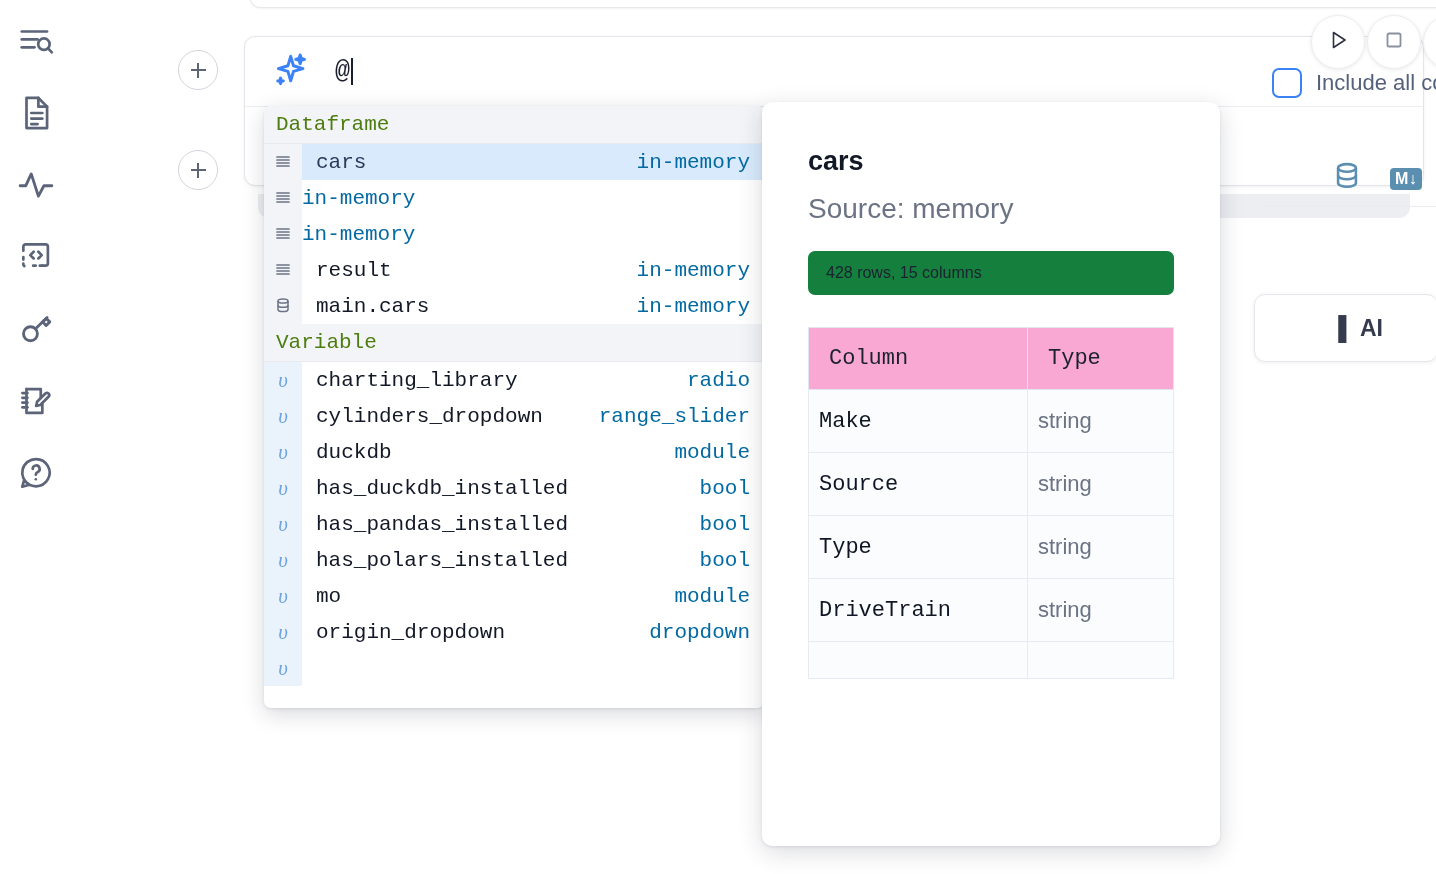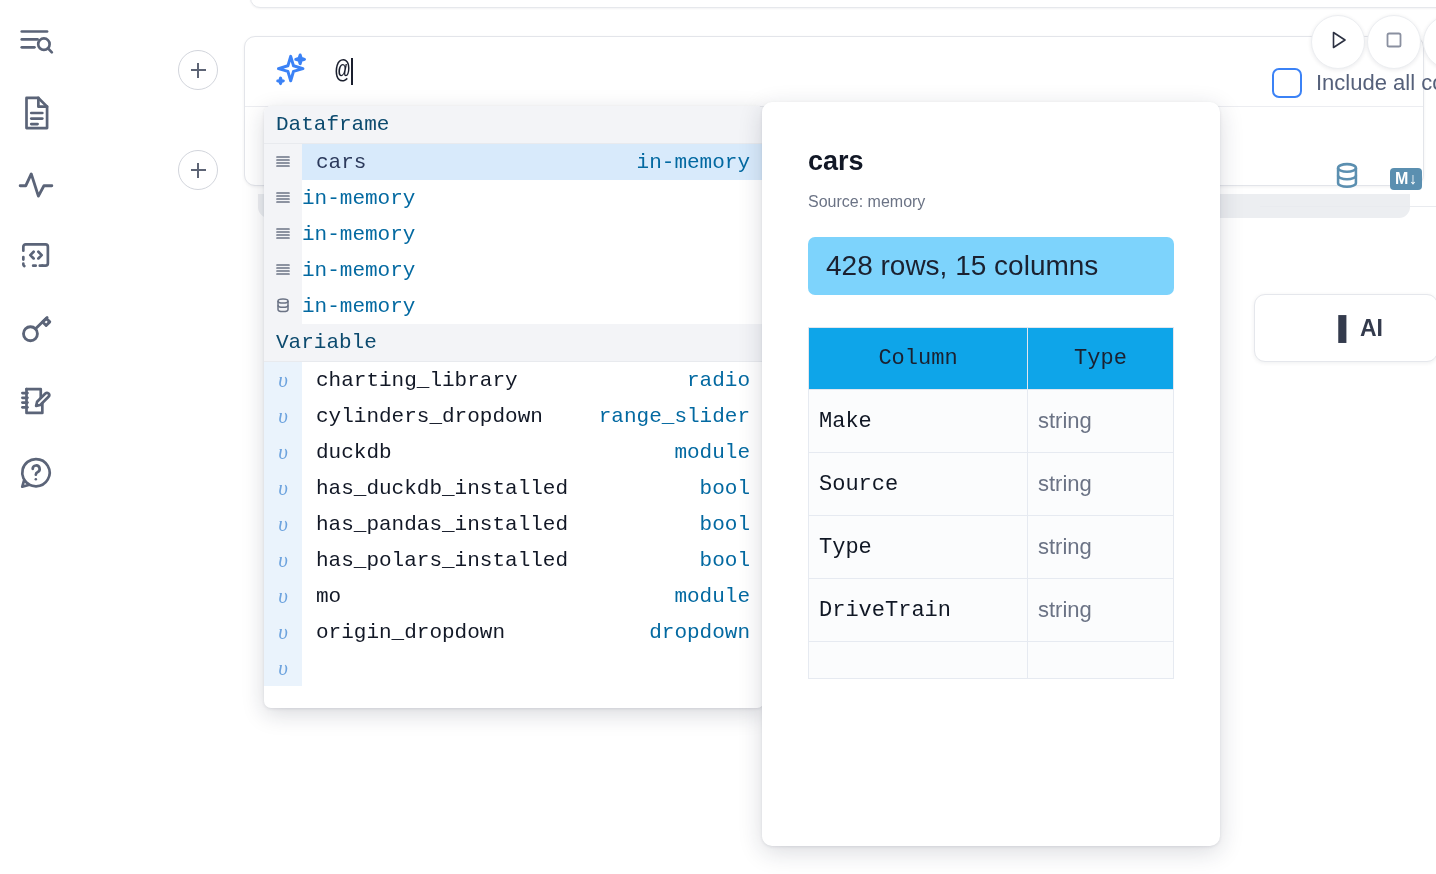--- a/index.html
+++ b/index.html
@@ -243,21 +243,21 @@
     width: 500px;
     height: 602px;
     background: #ffffff;
     border-radius: 7px;
     box-shadow: 0 6px 22px rgba(25,32,54,.17), 0 1px 3px rgba(25,32,54,.10);
     overflow: hidden;
     z-index: 20;
   }
   .ac-group-header {
     background: #f3f4f7;
-    color: #0c4a6e;
+    color: #4d7c0f;
     font-family: "Liberation Mono", monospace;
     font-size: 21px;
     padding: 7px 0 7px 12px;
     border-bottom: 1px solid #e8eaee;
   }
   .ac-row {
     display: flex;
     align-items: center;
     height: 36px;
     font-family: "Liberation Mono", monospace;
@@ -310,40 +310,40 @@
     z-index: 30;
     padding: 44px 46px 0 46px;
   }
   #detail-title {
     font-size: 27px;
     font-weight: bold;
     color: #121826;
     margin-bottom: 16px;
   }
   #detail-source {
-    font-size: 16px;
+    font-size: 28px;
     color: #6b7385;
     margin-bottom: 26px;
   }
   #detail-shape {
-    background: #7dd3fc;
+    background: #15803d;
     border-radius: 7px;
-    font-size: 28px;
+    font-size: 16px;
     color: #1b2130;
     padding: 13px 18px;
     margin-bottom: 32px;
   }
   #schema-table {
     width: 100%;
     border-collapse: collapse;
     table-layout: fixed;
   }
   #schema-table th {
-    background: #0ea5e9;
-    text-align: center;
+    background: #f9a8d4;
+    text-align: left;
     font-size: 22px;
     font-weight: normal;
     color: #1b2130;
     padding: 18px 20px;
     border: 1px solid #e2e6ee;
     font-family: "Liberation Mono", monospace;
   }
   #schema-table td {
     background: #fbfcfd;
     font-size: 22px;
@@ -550,30 +550,32 @@
     </div>
     <div class="ac-row">
       <div class="ac-icon-cell">
         <svg width="20" height="20" viewBox="0 0 20 20" stroke="#6b7385" stroke-width="1.7" stroke-linecap="round">
           <line x1="4" y1="5" x2="16" y2="5"></line>
           <line x1="4" y1="8" x2="16" y2="8"></line>
           <line x1="4" y1="11" x2="16" y2="11"></line>
           <line x1="4" y1="14" x2="16" y2="14"></line>
         </svg>
       </div>
+      <div class="ac-name">result</div>
       <div class="ac-meta">in-memory</div>
     </div>
     <div class="ac-row">
       <div class="ac-icon-cell">
         <svg width="20" height="20" viewBox="0 0 20 20" fill="none" stroke="#6b7385" stroke-width="1.5">
           <ellipse cx="10" cy="5" rx="5" ry="2.1"></ellipse>
           <path d="M5 5v4.2c0 1.2 2.2 2.1 5 2.1s5-.9 5-2.1V5"></path>
           <path d="M5 9.2v4.2c0 1.2 2.2 2.1 5 2.1s5-.9 5-2.1V9.2"></path>
         </svg>
       </div>
+      <div class="ac-name">main.cars</div>
       <div class="ac-meta">in-memory</div>
     </div>
     <div class="ac-group-header">Variable</div>
     <div class="ac-row var">
       <div class="ac-icon-cell">
         <span class="var-glyph">υ</span>
       </div>
       <div class="ac-name">charting_library</div>
       <div class="ac-meta">radio</div>
     </div>

